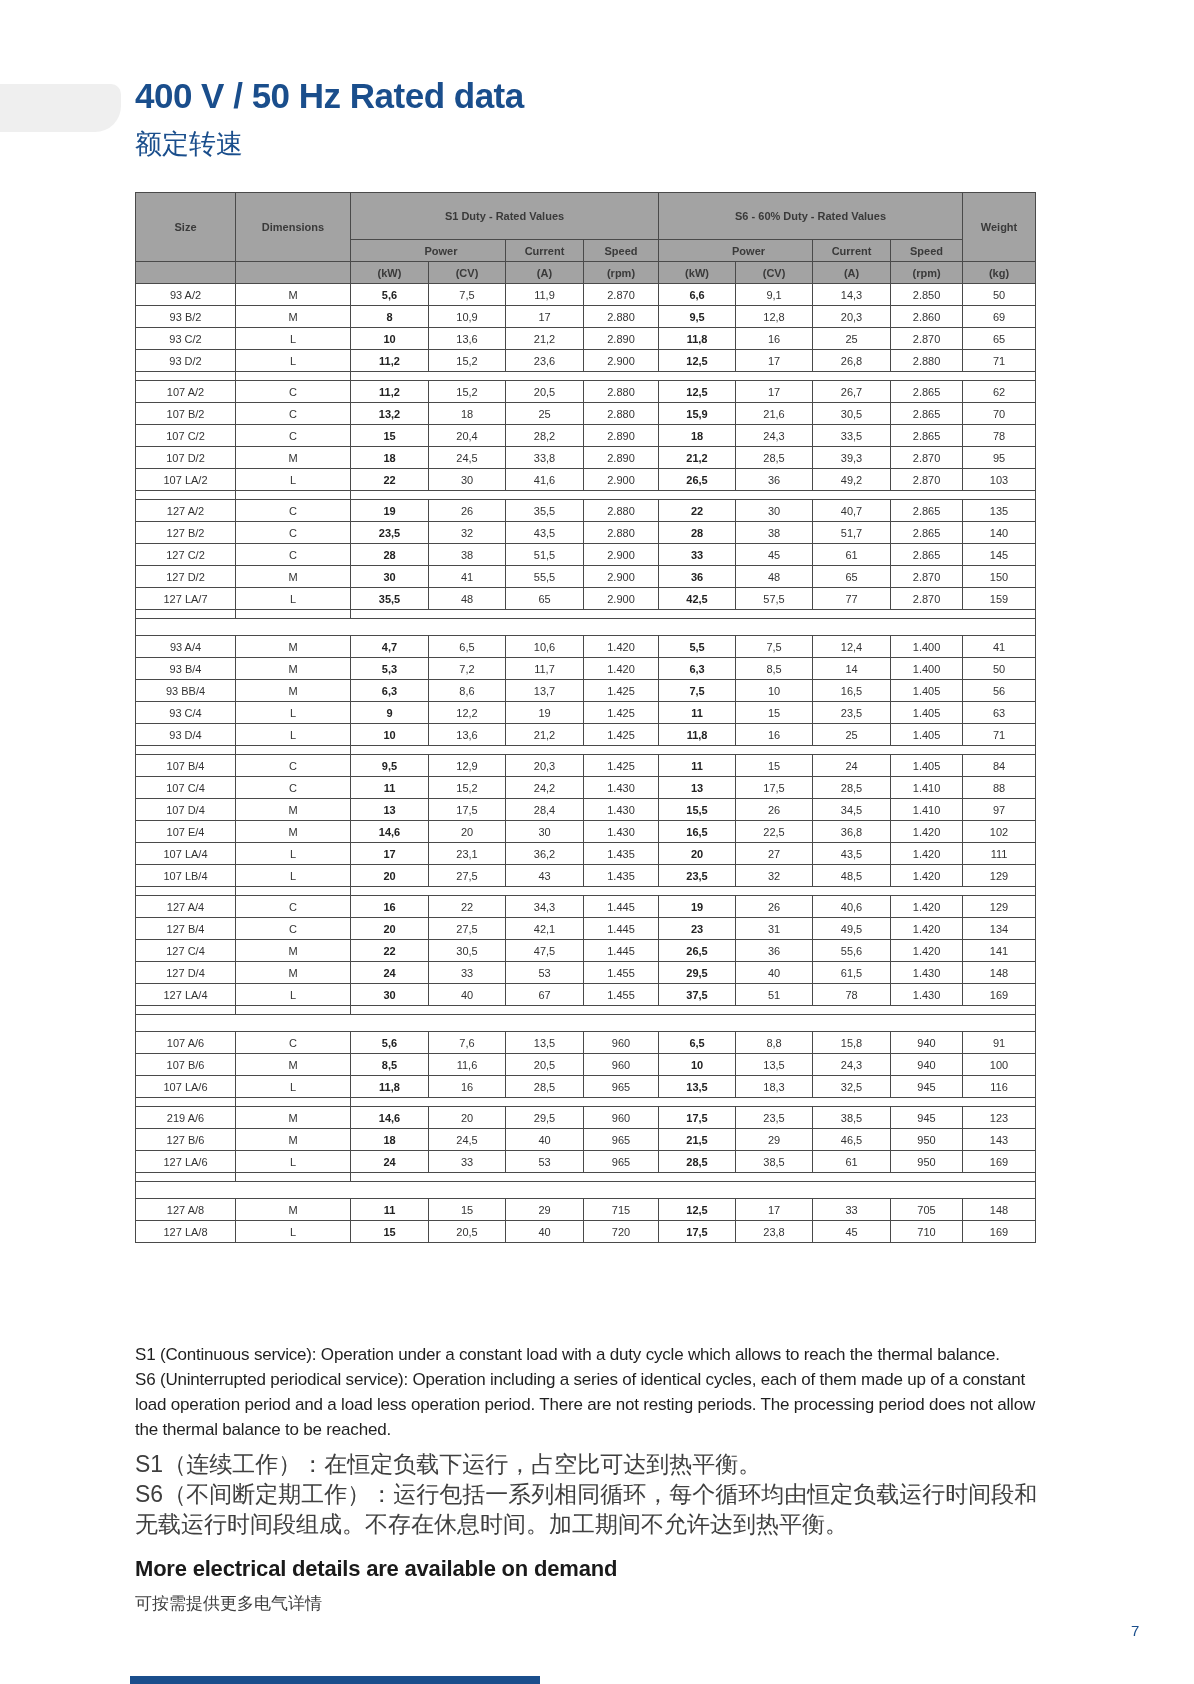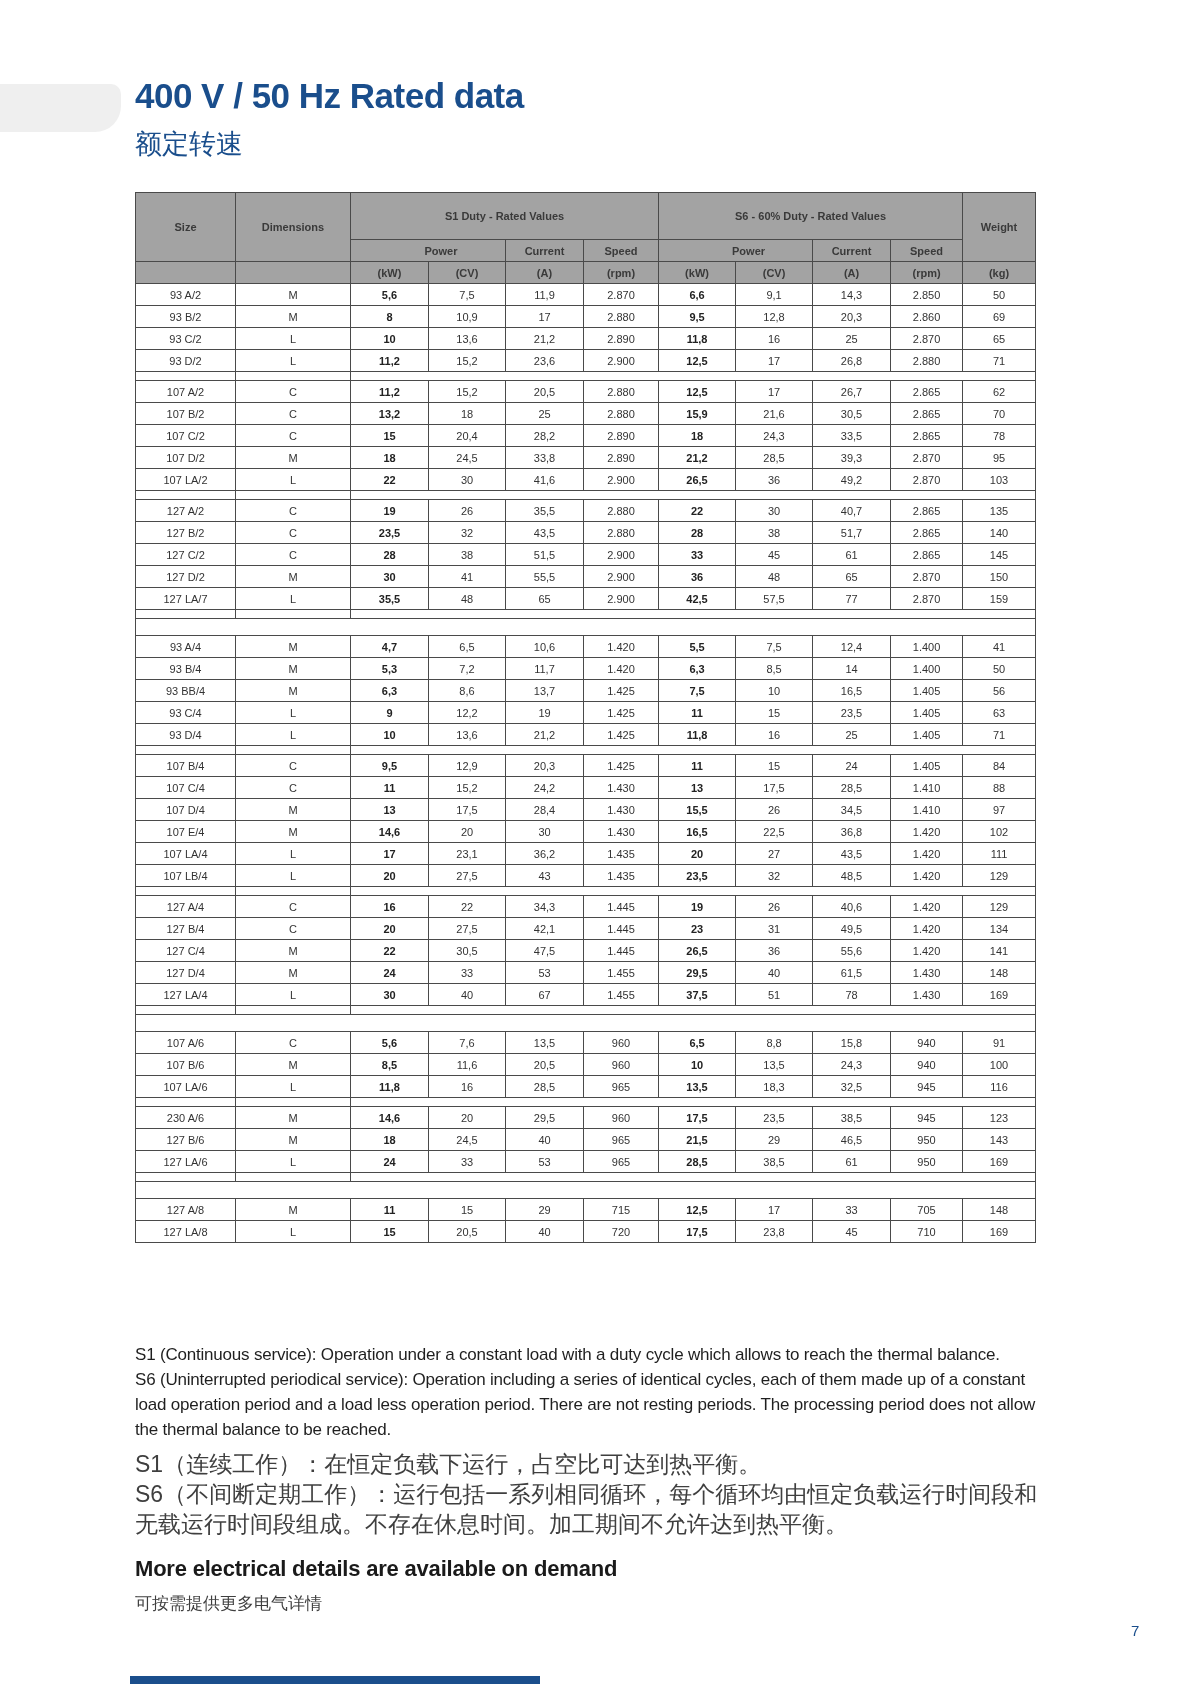--- a/index.html
+++ b/index.html
@@ -563,21 +563,21 @@
             <td class="c8">32,5</td>
             <td class="c9">945</td>
             <td class="c10">116</td>
           </tr>
           <tr class="sep">
             <td class="s1c"></td>
             <td class="s2c"></td>
             <td colspan="9" class="s3c"></td>
           </tr>
           <tr class="data-row">
-            <td class="c0">230 A/6</td>
+            <td class="c0">219 A/6</td>
             <td class="c1">M</td>
             <td class="c2">14,6</td>
             <td class="c3">20</td>
             <td class="c4">29,5</td>
             <td class="c5">960</td>
             <td class="c6">17,5</td>
             <td class="c7">23,5</td>
             <td class="c8">38,5</td>
             <td class="c9">945</td>
             <td class="c10">123</td>

